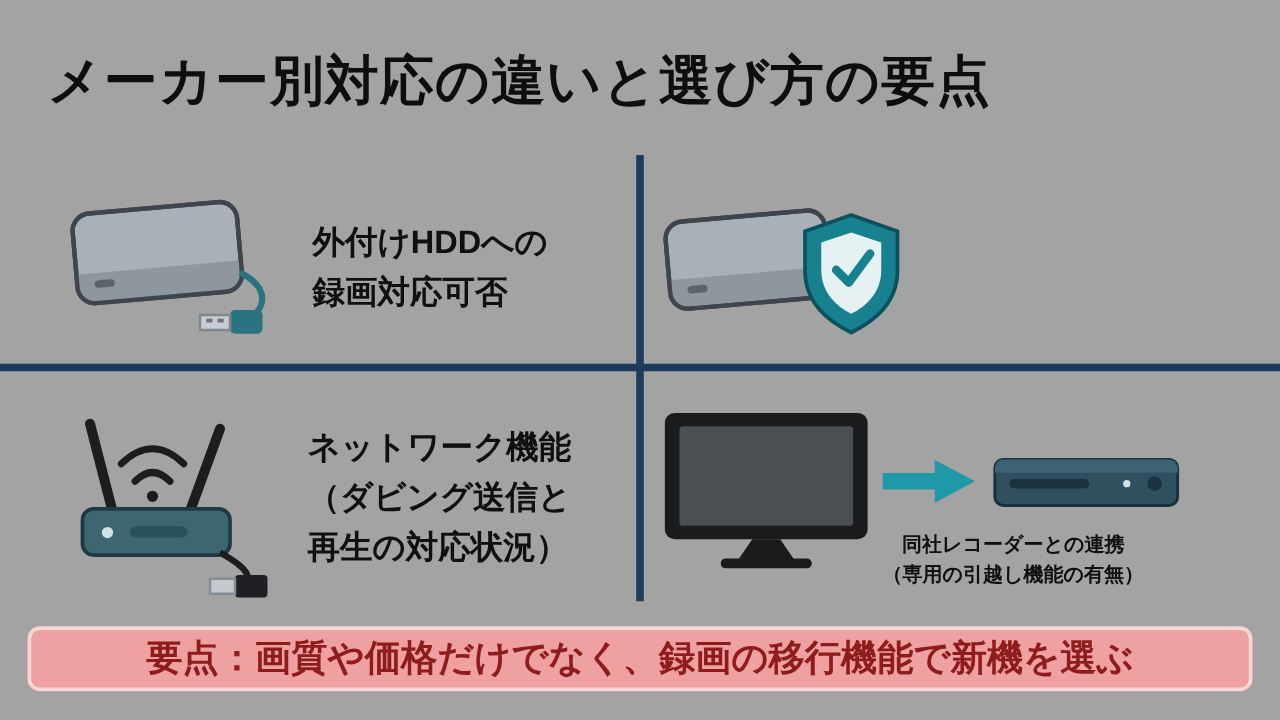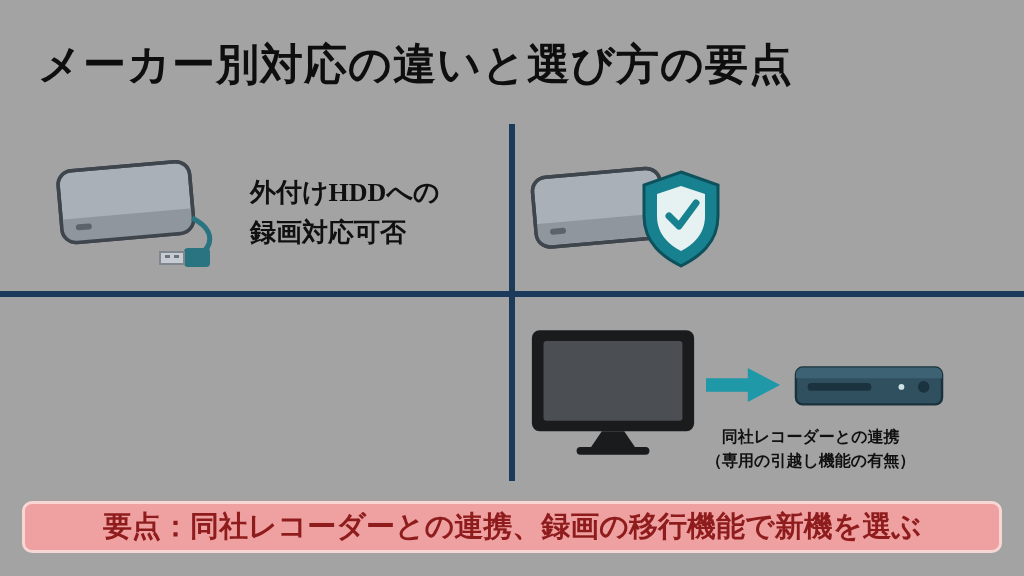--- a/index.html
+++ b/index.html
@@ -21,21 +21,21 @@
   .divider-v { position:absolute; left:509px; top:124px; width:6px; height:357px; background:#1c3a5c; }
 
   .quad { position:absolute; display:flex; align-items:center; }
   .q-tl { left:42px;  top:138px; width:458px; height:150px; gap:26px; }
   .q-tr { left:526px; top:136px; width:486px; height:155px; gap:16px; }
   .q-bl { left:48px;  top:316px; width:452px; height:162px; gap:28px; }
   .q-br { left:528px; top:325px; width:486px; height:162px; align-items:flex-start; gap:8px; }
 
   .label {
     font-size:26px; font-weight:800; color:#101010;
-    line-height:1.55; white-space:pre-line;font-family:Liberation Serif, serif;
+    line-height:1.55; white-space:pre-line;
   }
   .tr-text { display:flex; flex-direction:column; gap:7px; color:#101010; }
   .tr-heading { font-size:27px; font-weight:800; }
   .tr-sub { font-size:21px; font-weight:800; }
 
   .br-right { display:flex; flex-direction:column; align-items:flex-start; margin-top:32px; }
   .br-row { display:flex; align-items:center; gap:12px; }
   .br-caption {
     margin-top:13px; font-size:16px; font-weight:800; color:#101010;
     text-align:center; line-height:1.5; white-space:pre-line;
@@ -89,20 +89,40 @@
           <rect x="8" y="28" width="128" height="70" rx="14" fill="none" stroke="#3f454d" stroke-width="3.5"></rect>
           <rect x="22" y="80" width="16" height="6" rx="3" fill="#5c636b"></rect>
         </g>
         <path d="M155 28 L192 41 V72 C192 99 173 113 155 122 C137 113 118 99 118 72 V41 Z" fill="#18818f" stroke="#0d515c" stroke-width="3"></path>
         <path d="M155 42 L179 50 V72 C179 90 167 101 155 107 C143 101 131 90 131 72 V50 Z" fill="#e6f2f1"></path>
         <path d="M143 72 L153 82 L170 59" fill="none" stroke="#18818f" stroke-width="7" stroke-linecap="round" stroke-linejoin="round"></path>
       </svg>
     </div>
   </div>
 
+  <div class="quad q-bl">
+    <div class="icon-box">
+      <svg width="170" height="168" viewBox="0 0 170 168" aria-hidden="true">
+        <line x1="42" y1="96" x2="24" y2="26" stroke="#1b1d1f" stroke-width="8" stroke-linecap="round"></line>
+        <line x1="104" y1="96" x2="128" y2="30" stroke="#1b1d1f" stroke-width="8" stroke-linecap="round"></line>
+        <circle cx="74" cy="84" r="4.5" fill="#1b1d1f"></circle>
+        <path d="M60 72 Q74 58 88 72" fill="none" stroke="#1b1d1f" stroke-width="5.5" stroke-linecap="round"></path>
+        <path d="M49 58 Q74 34 99 58" fill="none" stroke="#1b1d1f" stroke-width="5.5" stroke-linecap="round"></path>
+        <rect x="18" y="94" width="118" height="37" rx="9" fill="#3d6672" stroke="#203842" stroke-width="3"></rect>
+        <circle cx="38" cy="113" r="4.5" fill="#cfe3e6"></circle>
+        <rect x="56" y="108" width="46" height="9" rx="4.5" fill="#28505c"></rect>
+        <path d="M128 129 C146 139 152 146 150 152" fill="none" stroke="#1b1d1f" stroke-width="5"></path>
+        <rect x="140" y="147" width="26" height="18" rx="3" fill="#1e2023"></rect>
+        <rect x="120" y="150" width="20" height="12" fill="#c3c9cf" stroke="#868d94" stroke-width="2"></rect>
+      </svg>
+    </div>
+    <div class="label">ネットワーク機能
+（ダビング送信と
+再生の対応状況）</div>
+  </div>
 
   <div class="quad q-br">
     <div class="icon-box">
       <svg width="170" height="134" viewBox="0 0 175 135" aria-hidden="true">
         <rect x="4" y="4" width="167" height="104" rx="8" fill="#1a1b1d"></rect>
         <rect x="16" y="15" width="143" height="82" rx="3" fill="#4b4e53"></rect>
         <path d="M76 108 L63 127 H112 L99 108 Z" fill="#1a1b1d"></path>
         <rect x="50" y="124" width="75" height="8" rx="4" fill="#1a1b1d"></rect>
       </svg>
     </div>
@@ -122,16 +142,16 @@
             <circle cx="111" cy="30" r="3" fill="#cfe3e6"></circle>
           </svg>
         </div>
       </div>
       <div class="br-caption">同社レコーダーとの連携
 （専用の引越し機能の有無）</div>
     </div>
   </div>
 
   <div class="banner">
-    <span class="banner-text">要点：同社レコーダーとの連携、録画の移行機能で新機を選ぶ</span>
+    <span class="banner-text">要点：画質や価格だけでなく、録画の移行機能で新機を選ぶ</span>
   </div>
 
 </div>
 
 </body></html>

